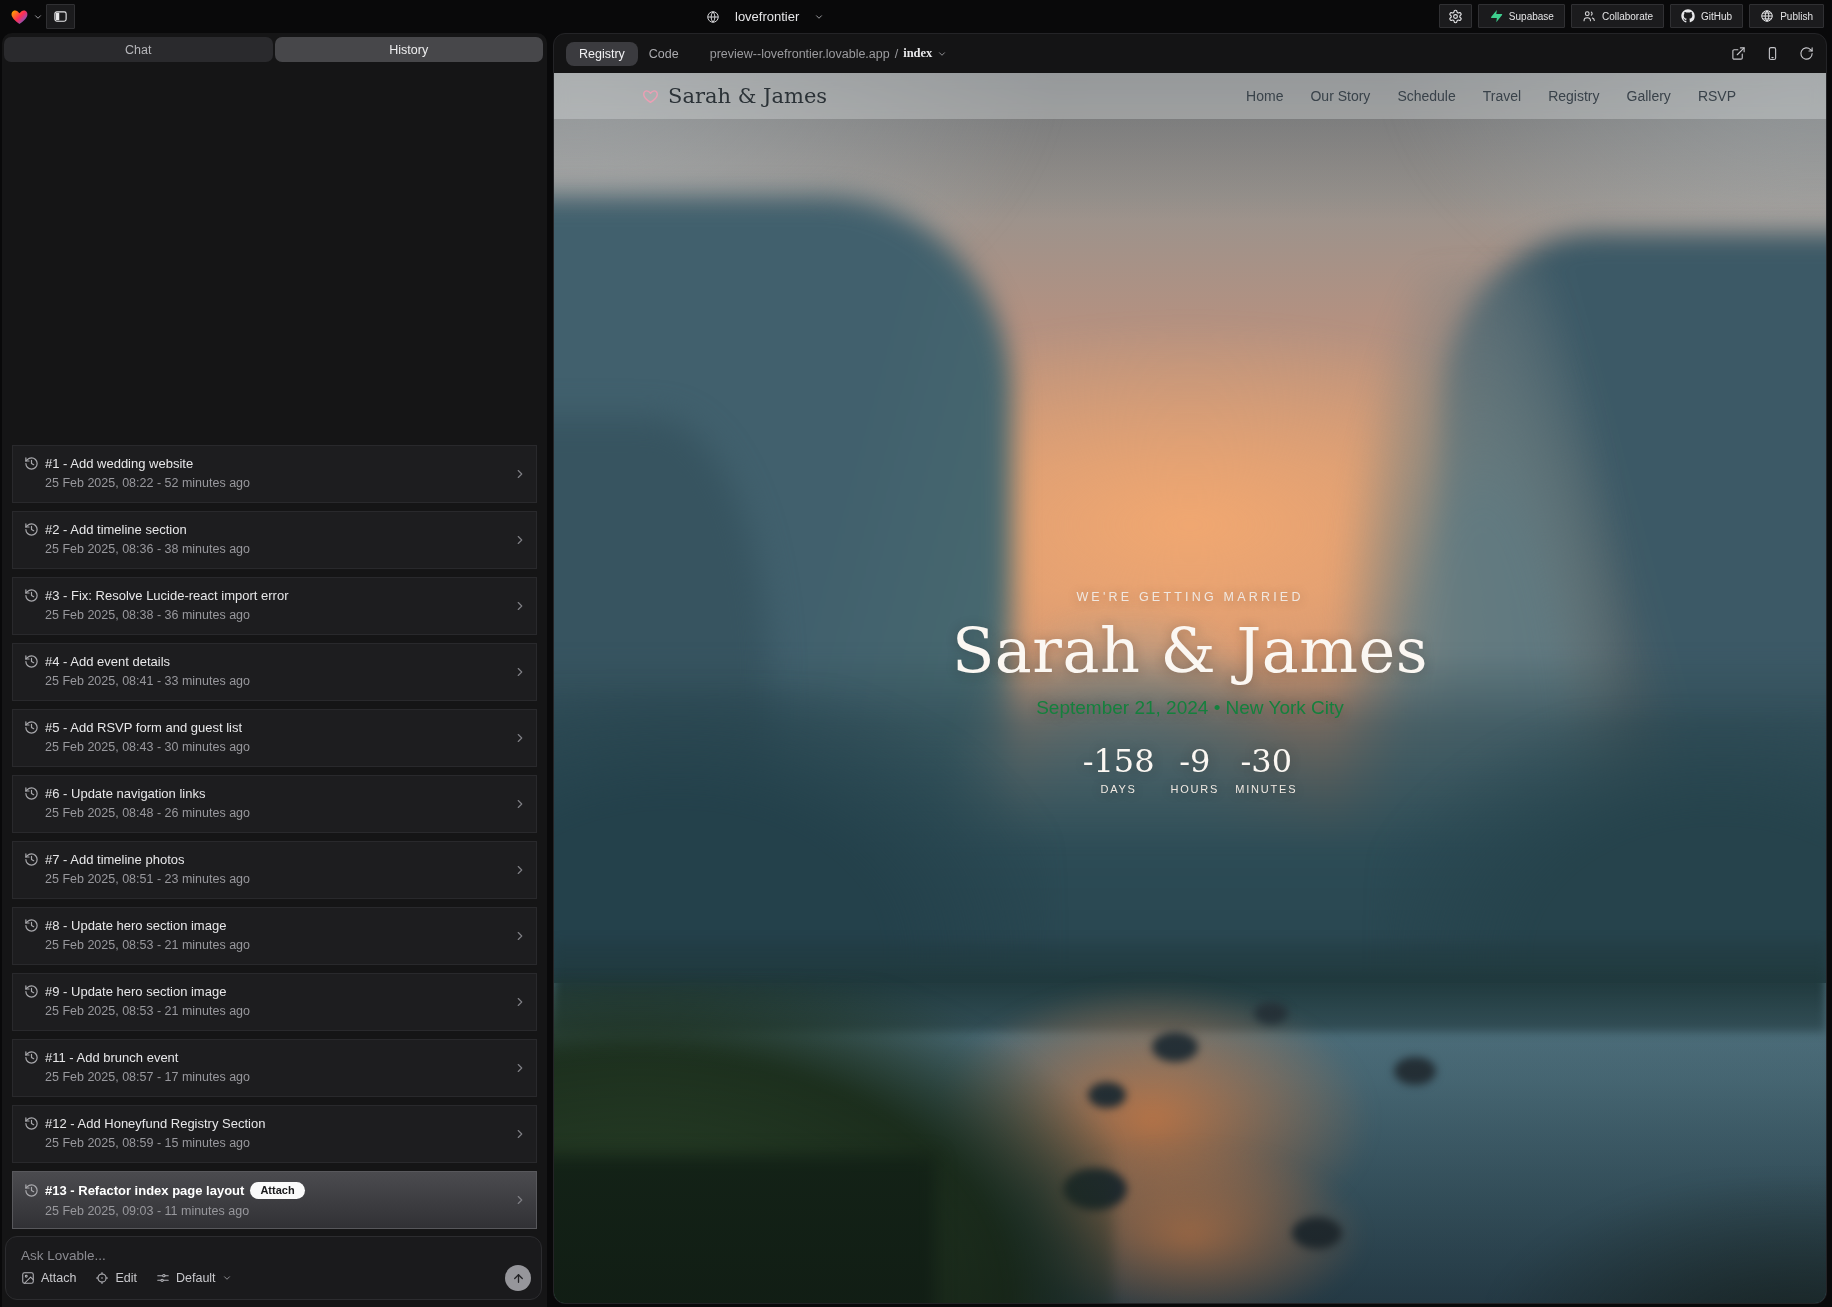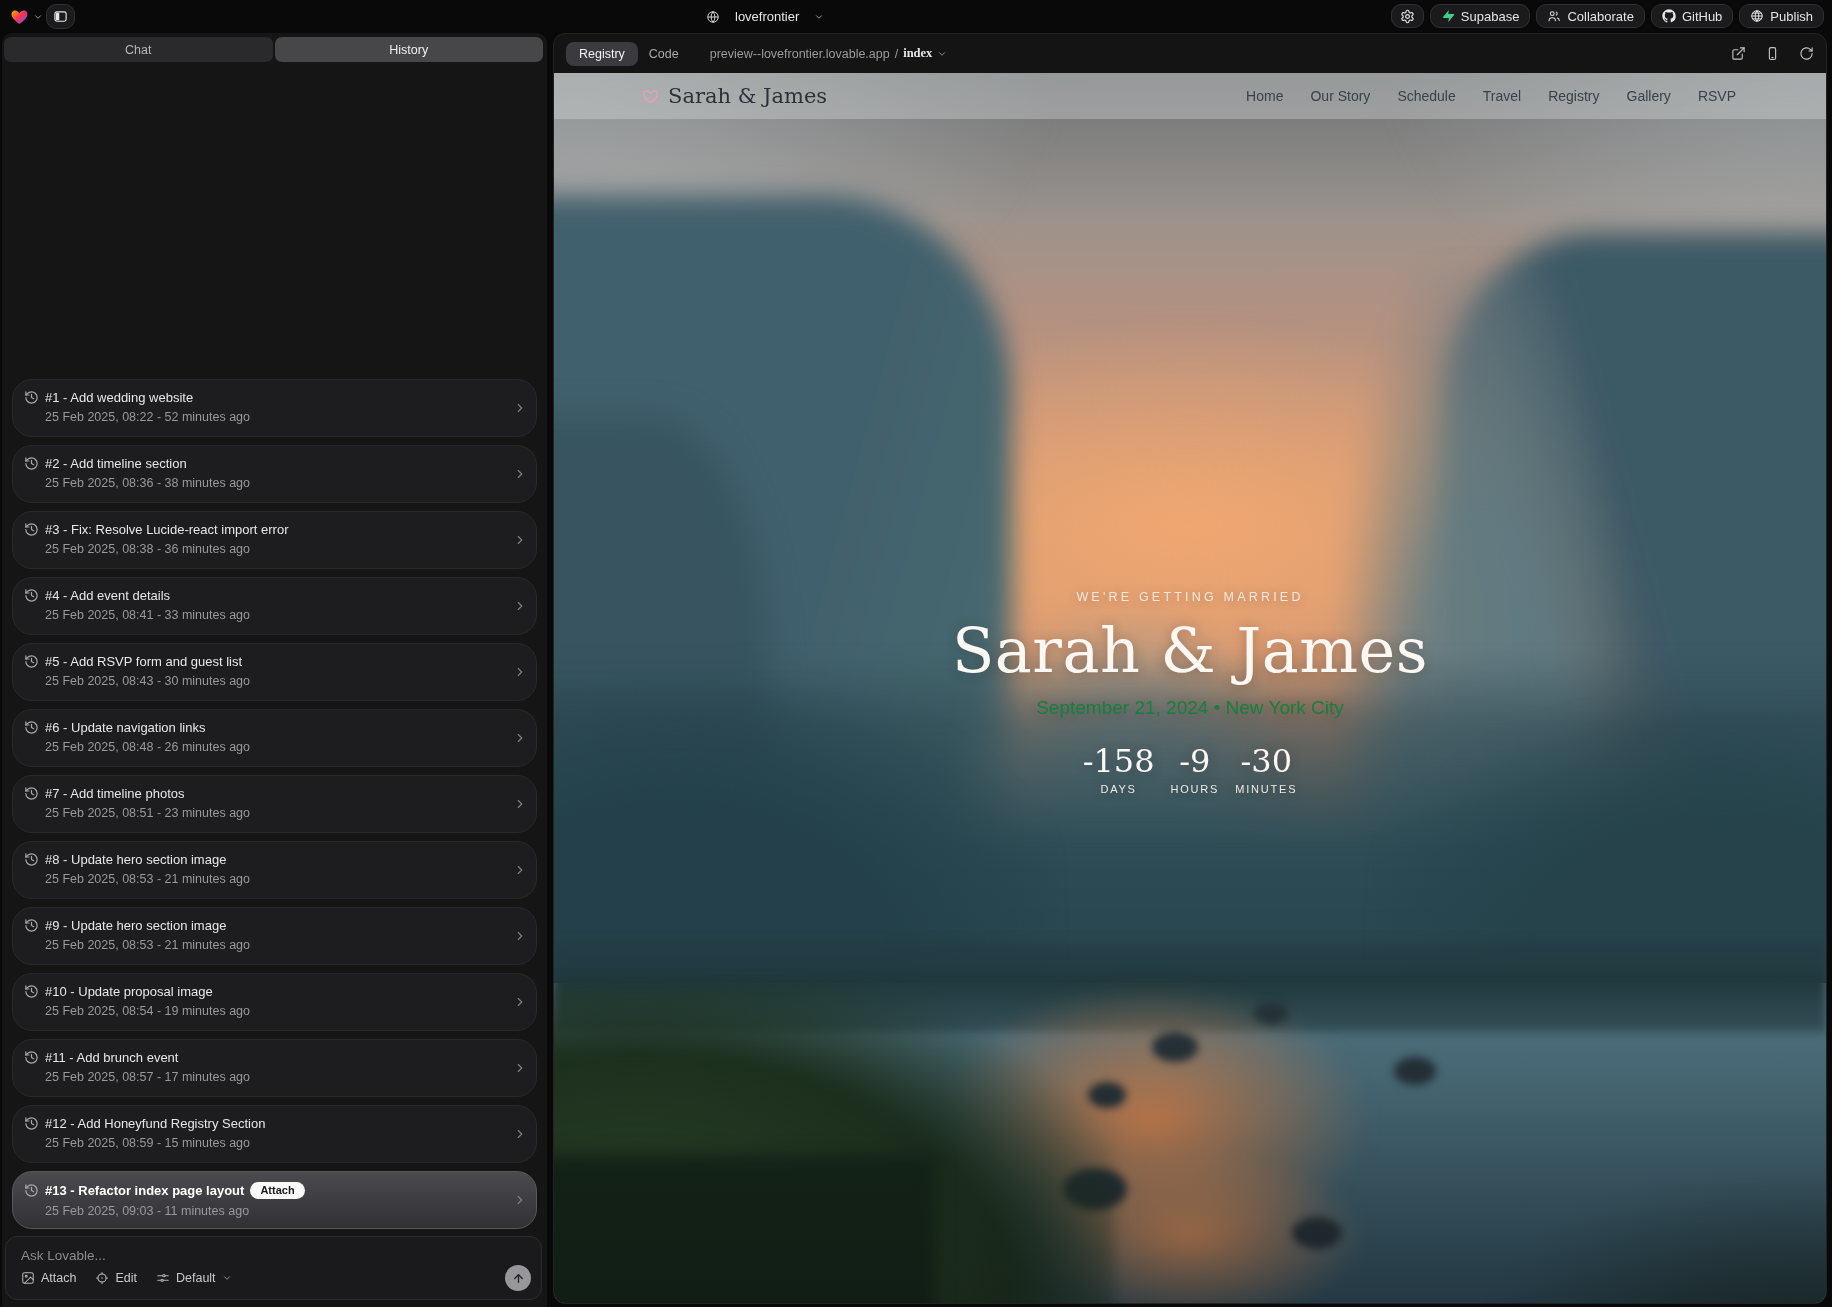--- a/index.html
+++ b/index.html
@@ -3,42 +3,42 @@
 <meta charset="utf-8">
 <style>
   * { margin:0; padding:0; box-sizing:border-box; }
   html,body { width:1832px; height:1307px; overflow:hidden; background:#09090a;
     font-family:"Liberation Sans", sans-serif; -webkit-font-smoothing:antialiased; }
 
   
   .topbar { position:absolute; left:0; top:0; width:100%; height:33px; }
   .logo-group { position:absolute; left:10px; top:0; height:33px; display:flex; align-items:center; gap:4px; cursor:pointer; }
   .tbtn { display:flex; align-items:center; gap:6px; height:24px; padding:0 10px; background:#1b1b1d;
-    border:1px solid #303033; border-radius:10px; color:#e3e3e5; font-size:13px; }
+    border:1px solid #303033; border-radius:1px; color:#e3e3e5; font-size:10px; }
   .toggle-btn { position:absolute; left:46px; top:4px; width:29px; padding:0 6px; height:25px; }
   .project-group { position:absolute; left:706px; top:0; height:33px; display:flex; align-items:center; gap:15px;
     color:#e6e6e8; font-size:13px; }
   .topbar-right { position:absolute; right:8px; top:4px; display:flex; gap:6px; }
   .iconbtn { padding:0 8px; }
   .ic { width:15px; height:15px; display:block; }
   .ic14 { width:14px; height:14px; display:block; }
   .chev { width:10px; height:10px; display:block; color:#9a9a9e; }
 
   
   .left-panel { position:absolute; left:2px; top:33px; width:545px; bottom:0; background:#151516;
     border-radius:10px 10px 0 0; }
   .tabs { position:absolute; left:2px; right:4px; top:4px; height:25px; display:flex; gap:2px; }
   .tab { flex:1; display:flex; align-items:center; justify-content:center; font-size:12.5px; border-radius:7px; cursor:pointer; }
   .tab-chat { background:#2a2a2d; color:#b6b6ba; }
   .tab-history { background:#47474a; color:#eeeeef; }
 
   .history { position:absolute; left:10px; right:10px; top:40px; bottom:78px; display:flex;
     flex-direction:column; justify-content:flex-end; gap:8px; overflow:hidden; }
   .h-card { position:relative; height:58px; flex:0 0 58px; background:#1d1d1f; border:1px solid #29292c;
-    border-radius:20px; padding:10px 30px 10px 11px; cursor:pointer; }
+    border-radius:0; padding:10px 30px 10px 11px; cursor:pointer; }
   .h-card.current { background:linear-gradient(180deg,#4b4b4f,#313135); border-color:#58585c; }
   .h-row1 { display:flex; align-items:center; gap:6px; }
   .h-icon { color:#a9a9ad; flex:0 0 auto; }
   .h-title { font-size:13px; color:#e7e7e9; white-space:nowrap; }
   .h-card.current .h-title { color:#ffffff; font-weight:600; }
   .badge { background:#fafafa; color:#19191b; font-size:11px; font-weight:700; padding:3px 10px;
     border-radius:999px; line-height:1; }
   .h-time { margin:5px 0 0 21px; font-size:12.5px; color:#98989d; }
   .h-chev { position:absolute; right:9px; top:50%; transform:translateY(-50%); color:#7f7f84; }
 
@@ -344,35 +344,20 @@
           </svg>
           <span class="h-title">#9 - Update hero section image</span>
 
         </div>
         <div class="h-time">25 Feb 2025, 08:53 - 21 minutes ago</div>
         <svg class="ic h-chev" viewBox="0 0 24 24" fill="none" stroke="currentColor" stroke-width="2" stroke-linecap="round" stroke-linejoin="round" style="width:14px;height:14px;">
           <path d="m9 18 6-6-6-6"></path>
         </svg>
       </div>
 
-      <div class="h-card">
-        <div class="h-row1">
-          <svg class="ic h-icon" viewBox="0 0 24 24" fill="none" stroke="currentColor" stroke-width="1.9" stroke-linecap="round" stroke-linejoin="round" style="width:15px;height:15px;">
-            <path d="M3 12a9 9 0 1 0 9-9 9.75 9.75 0 0 0-6.74 2.74L3 8"></path>
-            <path d="M3 3v5h5"></path>
-            <path d="M12 7v5l3.5 2"></path>
-          </svg>
-          <span class="h-title">#10 - Update proposal image</span>
-
-        </div>
-        <div class="h-time">25 Feb 2025, 08:54 - 19 minutes ago</div>
-        <svg class="ic h-chev" viewBox="0 0 24 24" fill="none" stroke="currentColor" stroke-width="2" stroke-linecap="round" stroke-linejoin="round" style="width:14px;height:14px;">
-          <path d="m9 18 6-6-6-6"></path>
-        </svg>
-      </div>
 
       <div class="h-card">
         <div class="h-row1">
           <svg class="ic h-icon" viewBox="0 0 24 24" fill="none" stroke="currentColor" stroke-width="1.9" stroke-linecap="round" stroke-linejoin="round" style="width:15px;height:15px;">
             <path d="M3 12a9 9 0 1 0 9-9 9.75 9.75 0 0 0-6.74 2.74L3 8"></path>
             <path d="M3 3v5h5"></path>
             <path d="M12 7v5l3.5 2"></path>
           </svg>
           <span class="h-title">#11 - Add brunch event</span>
 

